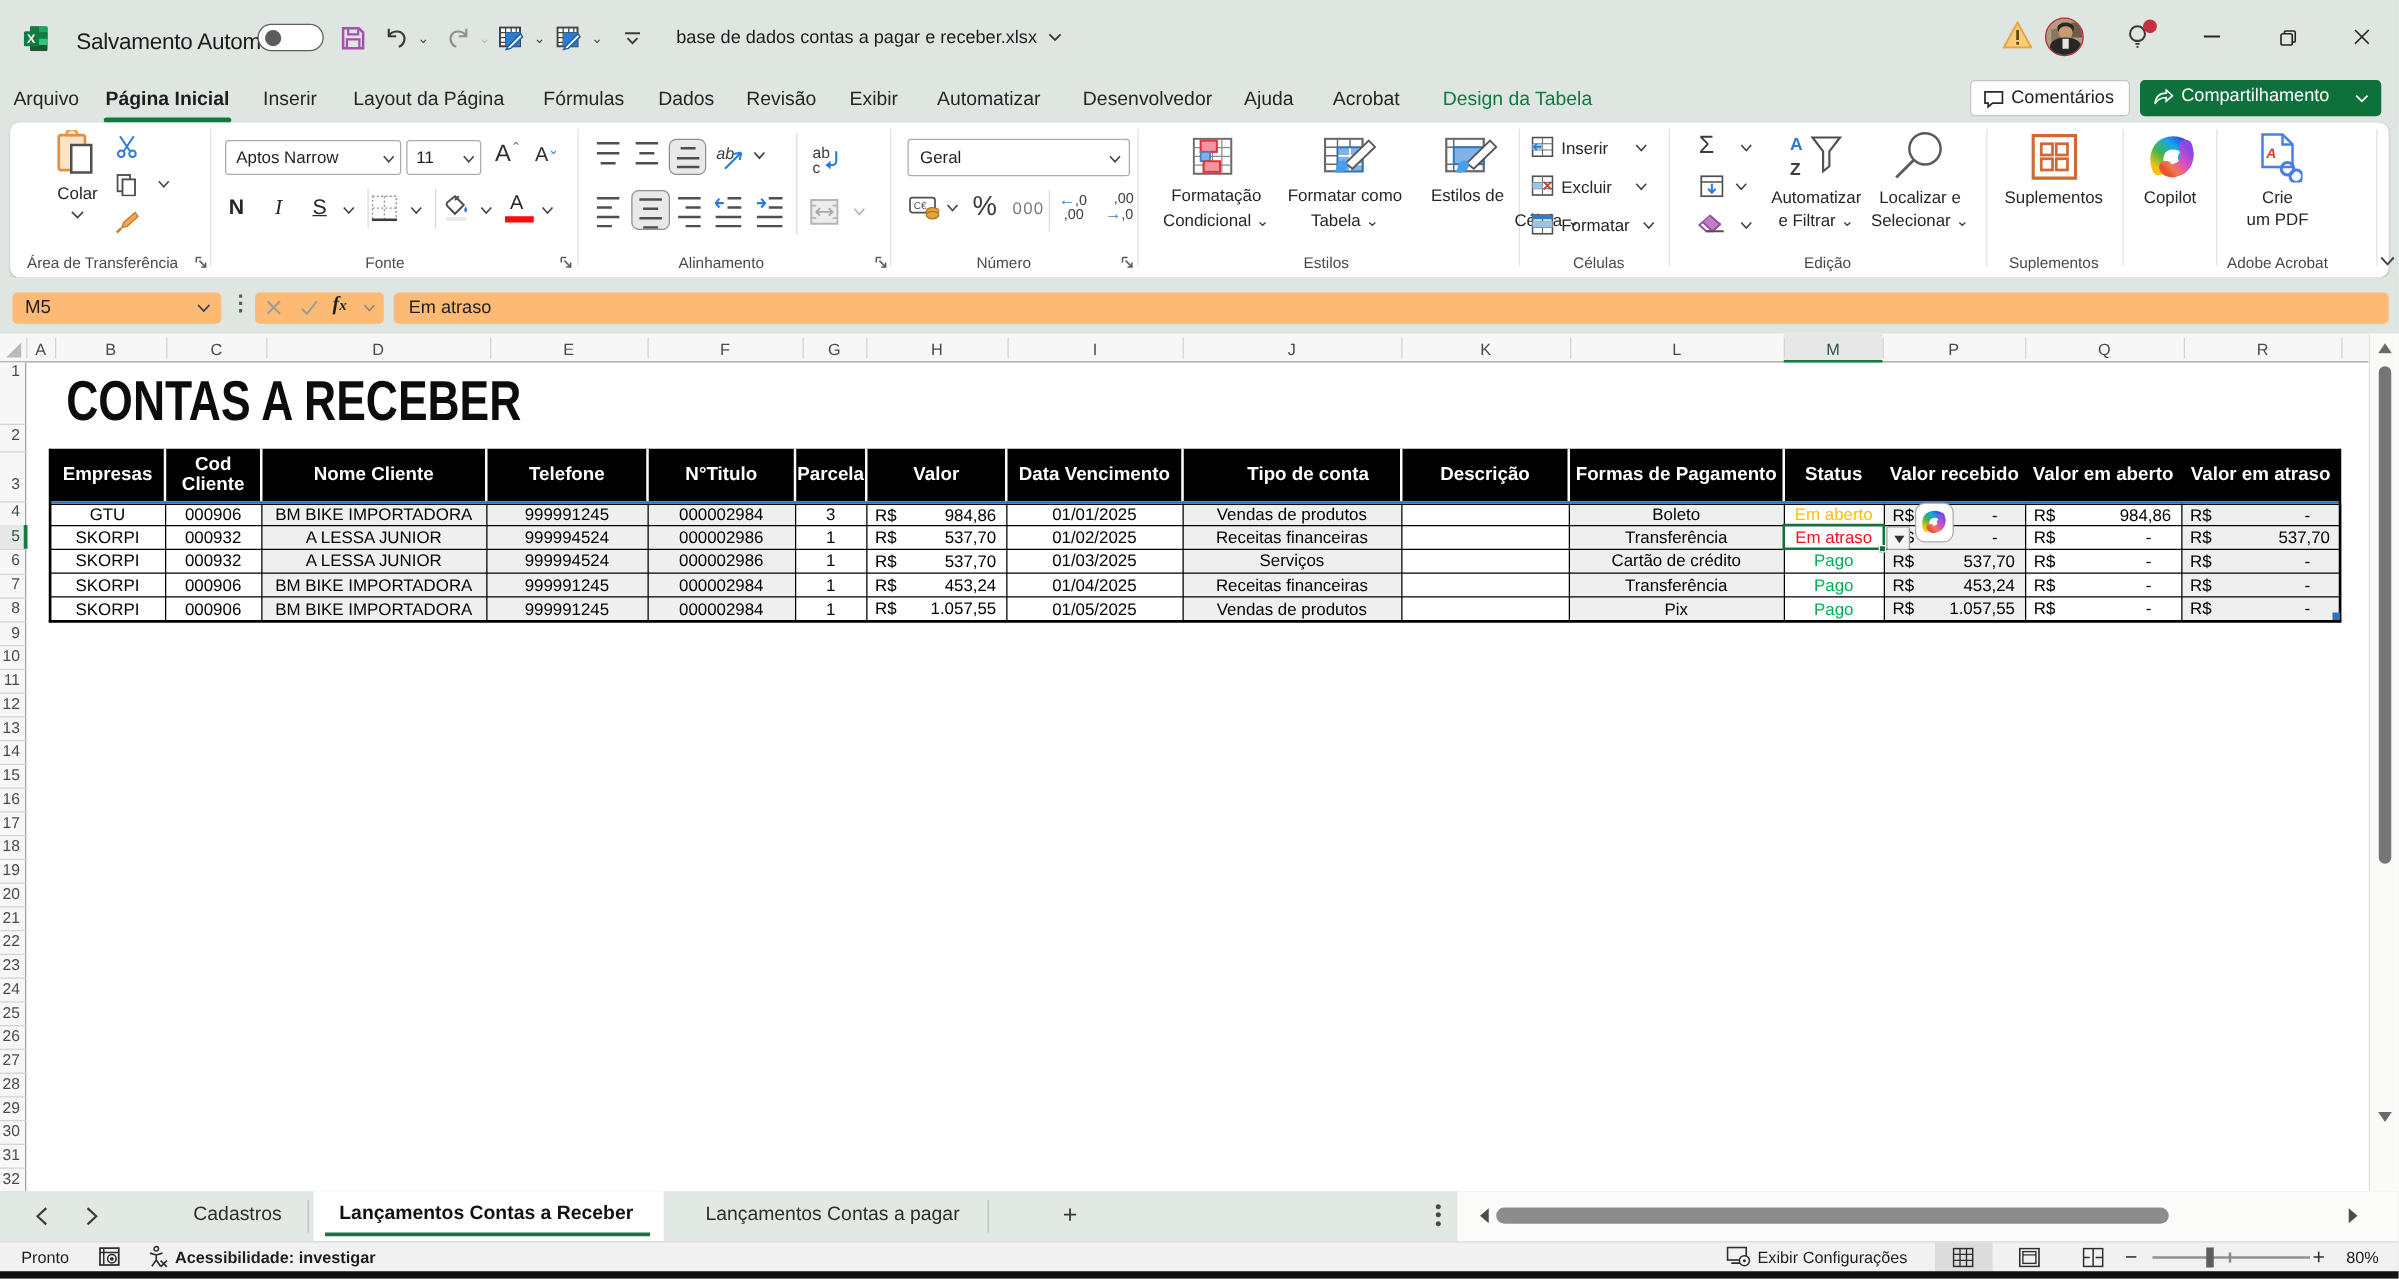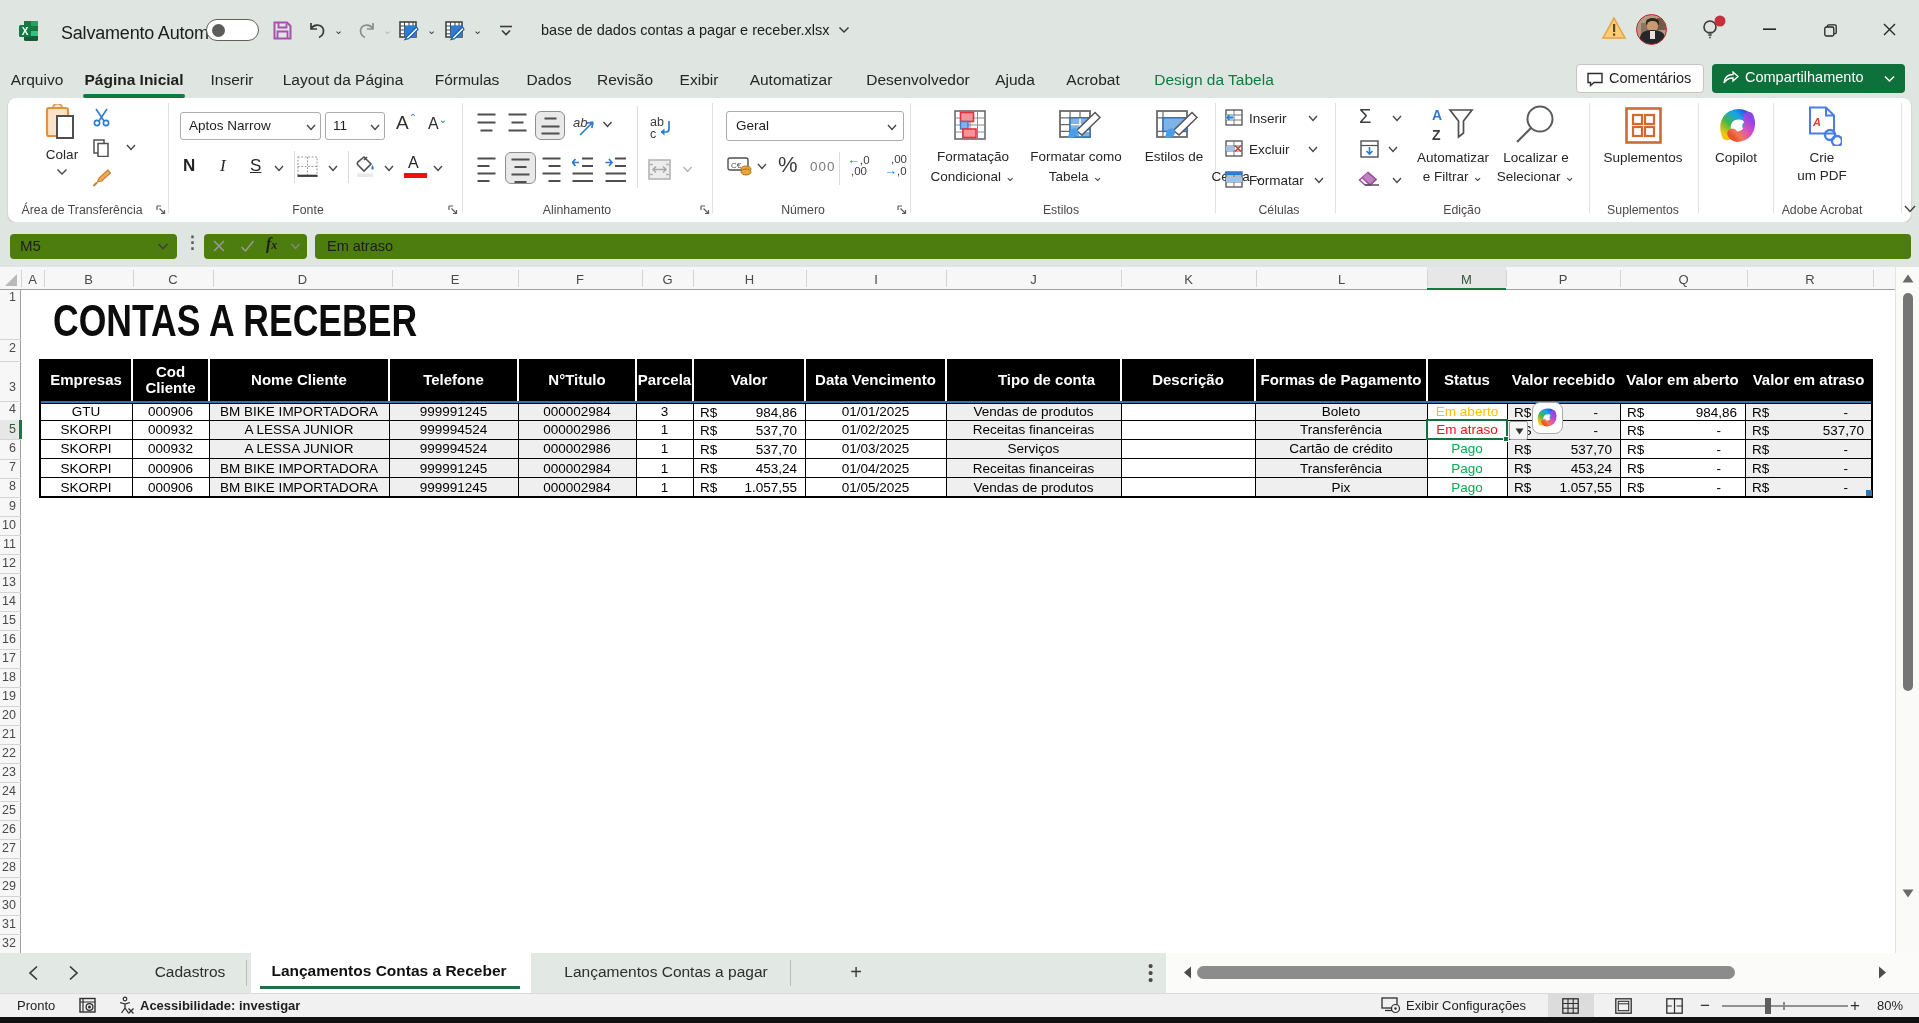--- a/index.html
+++ b/index.html
@@ -16,21 +16,21 @@
 .rsepp { position:absolute; top:103px; height:110px; width:1px; background:#e2e2e2; }
 .rlab { position:absolute; top:203px; font-size:12.3px; color:#494949; transform:translateX(-50%); white-space:nowrap; }
 .lnch { position:absolute; top:204px; width:12px; height:12px; }
 .rtxt { position:absolute; font-size:13.5px; color:#262626; white-space:nowrap; }
 .rtxt2 { position:absolute; font-size:13.5px; color:#262626; white-space:nowrap; transform:translateX(-50%); }
 .chv { font-size:13px; color:#444; }
 .inbox { position:absolute; background:#fff; border:1px solid #acacac; border-radius:3px; }
 .selbox { position:absolute; background:#e9e9e9; border:1.5px solid #8f8f8f; border-radius:6px; }
 
 #fbar { position:absolute; left:0; top:222px; width:1919px; height:45px; background:#dfe5e1; }
-.fbox { position:absolute; background:#4d7c0f; border-radius:4px; }
+.fbox { position:absolute; background:#fdba74; border-radius:4px; }
 
 #sheet { position:absolute; left:0; top:267px; width:1919px; height:686px; background:#fff; }
 #colheads { position:absolute; left:0; top:0; width:1895px; height:23px; background:#f6f7f6; border-bottom:1px solid #a0a0a0; }
 .colletter { position:absolute; top:4.5px; font-size:13px; color:#4a4a4a; transform:translateX(-50%); }
 .colsep { position:absolute; top:3px; height:17px; width:1px; background:#d4d4d4; }
 #gutter { position:absolute; left:0; top:23px; width:21px; height:663px; background:#f6f7f6; border-right:1px solid #a0a0a0; }
 .rownum { position:absolute; right:4px; font-size:12.5px; color:#4a4a4a; }
 .rowline { position:absolute; left:0; width:21px; height:1px; background:#d4d4d4; }
 
 #vscroll { position:absolute; left:1895px; top:0px; width:24px; height:686px; background:#fafaf8; border-left:1px solid #e3e3e3; }

